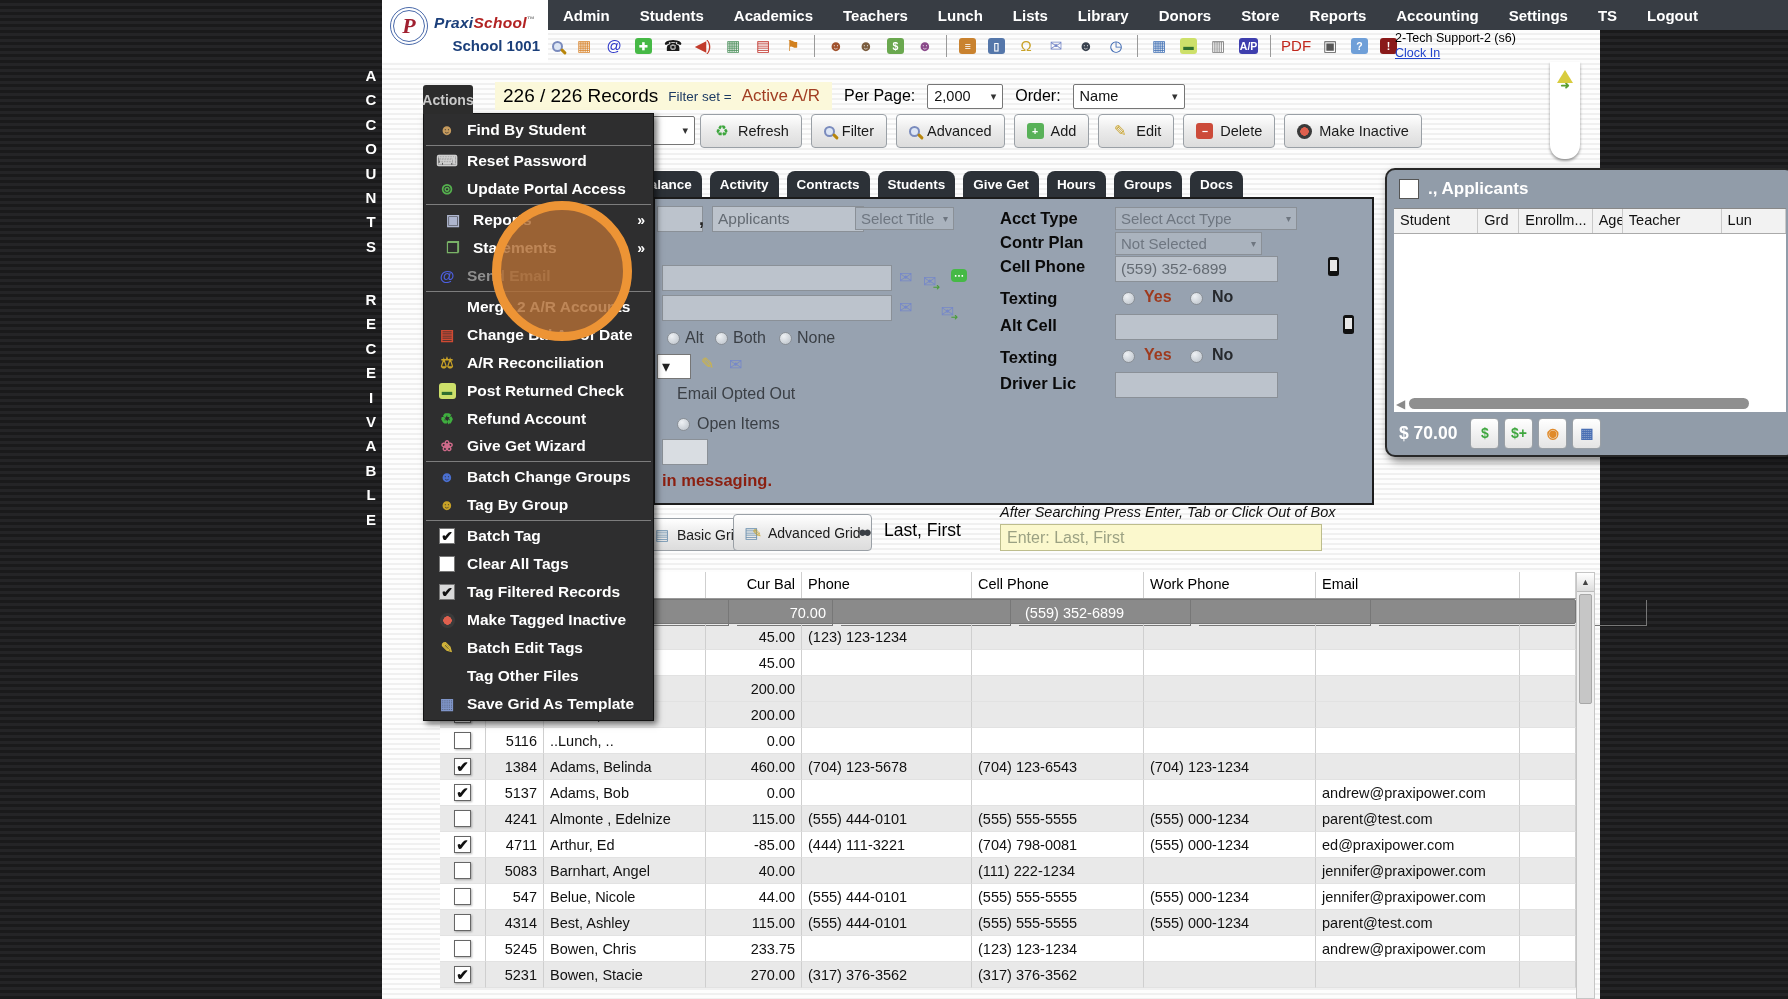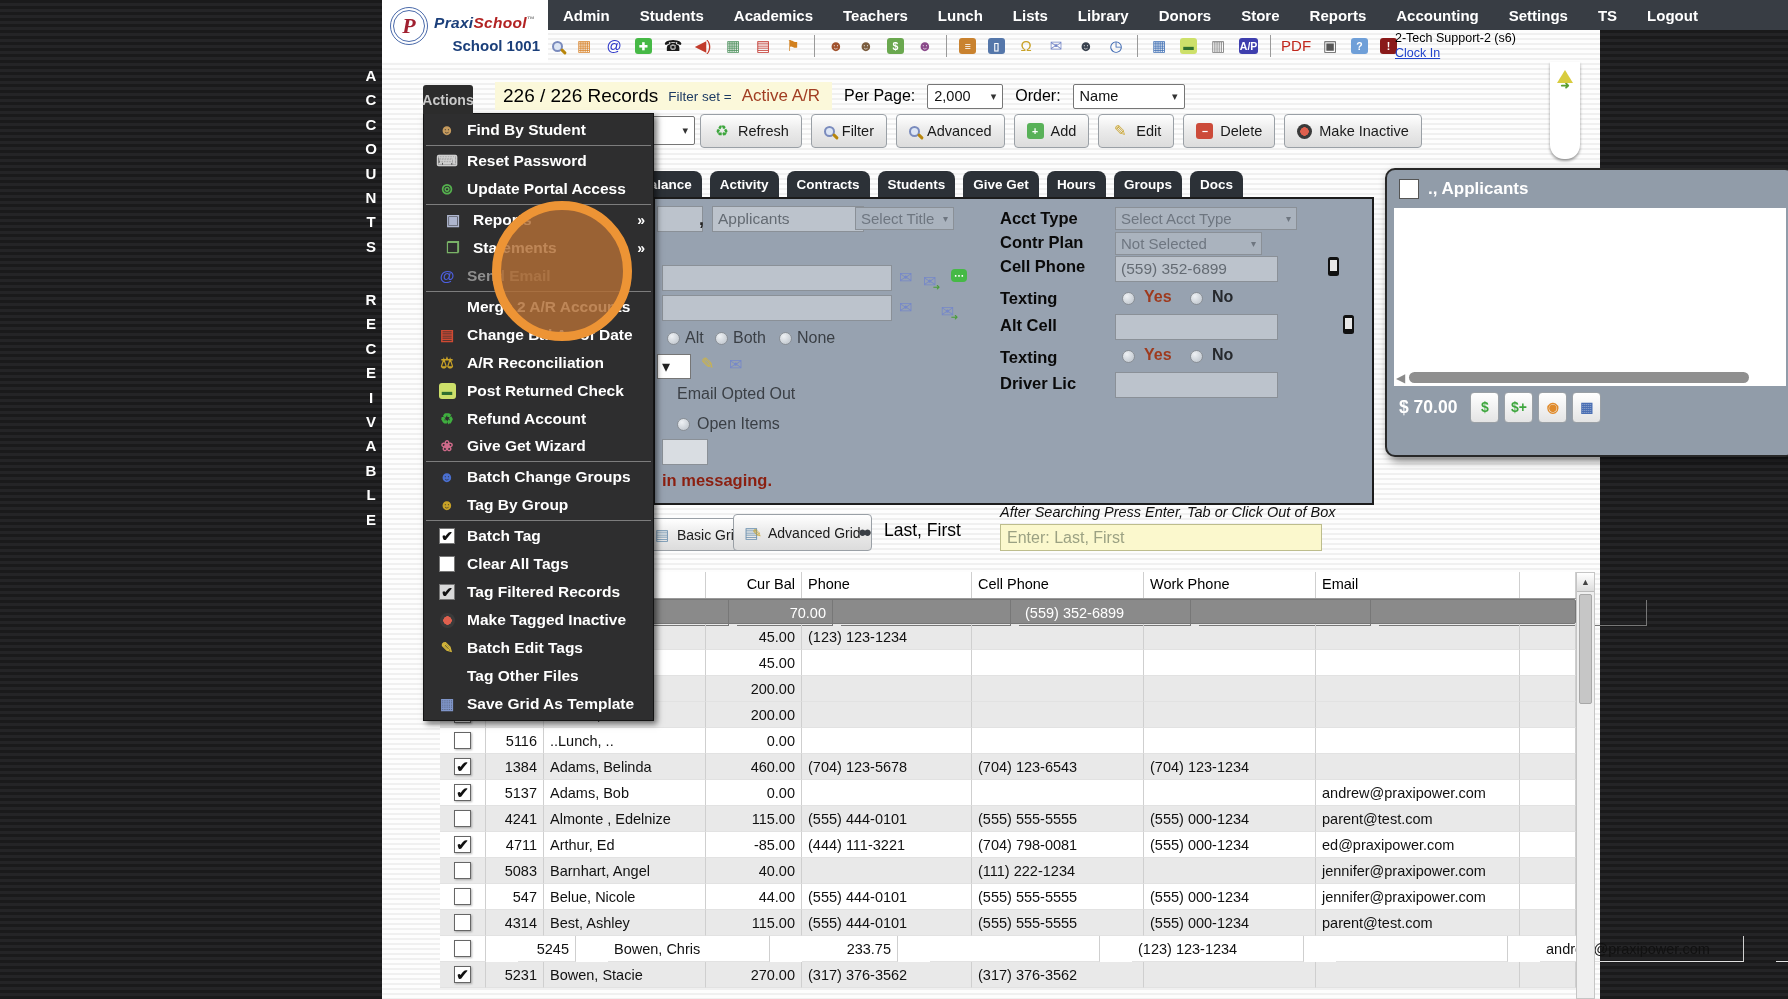--- a/index.html
+++ b/index.html
@@ -547,21 +547,21 @@
           </div>
           <div class="td tr-r">4314</div>
           <div class="td">Best, Ashley</div>
           <div class="td tr-r">115.00</div>
           <div class="td">(555) 444-0101</div>
           <div class="td">(555) 555-5555</div>
           <div class="td">(555) 000-1234</div>
           <div class="td">parent@test.com</div>
           <div class="td"></div>
         </div>
-        <div class="trow" style="grid-template-columns: 46px 58px 162px 96px 170px 172px 172px 204px 56px; gap: 32px;">
+        <div class="trow" style="grid-template-columns: 46px 58px 162px 96px 170px 172px 172px 204px 56px;">
           <div class="td cbcell">
             <span class="cb"></span>
           </div>
           <div class="td tr-r">5245</div>
           <div class="td">Bowen, Chris</div>
           <div class="td tr-r">233.75</div>
           <div class="td"></div>
           <div class="td">(123) 123-1234</div>
           <div class="td"></div>
           <div class="td">andrew@praxipower.com</div>
@@ -724,20 +724,28 @@
   <div id="slide-tab">
     <div class="tri"></div>
     <span class="arr">➜</span>
   </div>
 
   <div id="dialog">
     <div id="dialog-header">
       <span class="dlg-cb"></span>
       <span id="dialog-title">., Applicants</span>
     </div>
+    <div id="dialog-cols">
+        <div class="dcol" style="width: 92px;">Student</div>
+        <div class="dcol" style="width: 44px;">Grd</div>
+        <div class="dcol" style="width: 80px;">Enrollm...</div>
+        <div class="dcol" style="width: 32px;">Age</div>
+        <div class="dcol" style="width: 108px;">Teacher</div>
+        <div class="dcol" style="width: 70px;">Lun</div>
+      </div>
     <div id="dialog-body"></div>
     <div id="dialog-hscroll">
       <span class="larr">◀</span>
       <span class="hthumb"></span>
     </div>
     <div id="dialog-footer">
       <span id="dialog-total">$ 70.00</span>
     <div class="pbtn">
           <span style="color: rgb(61, 166, 61);">$</span>
         </div>

